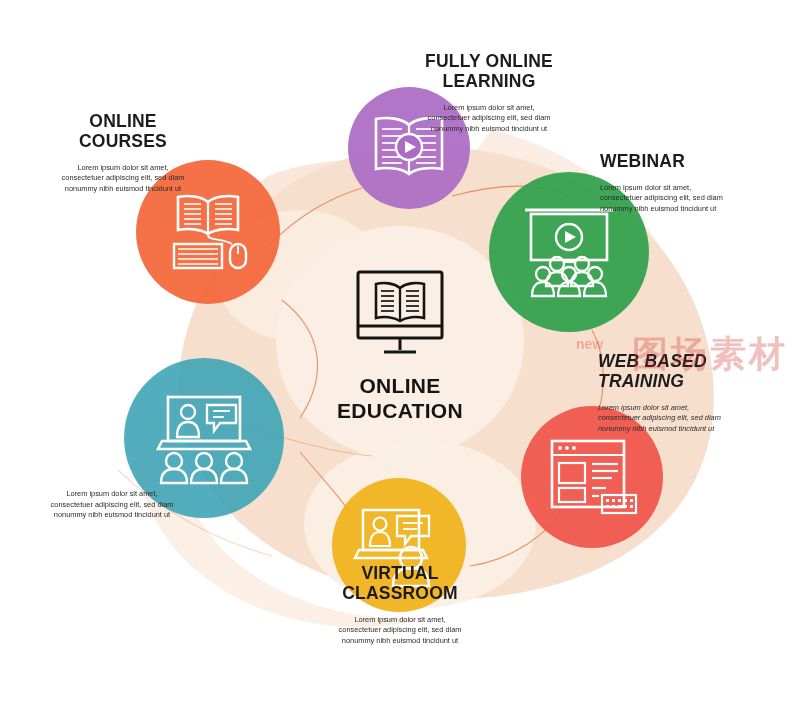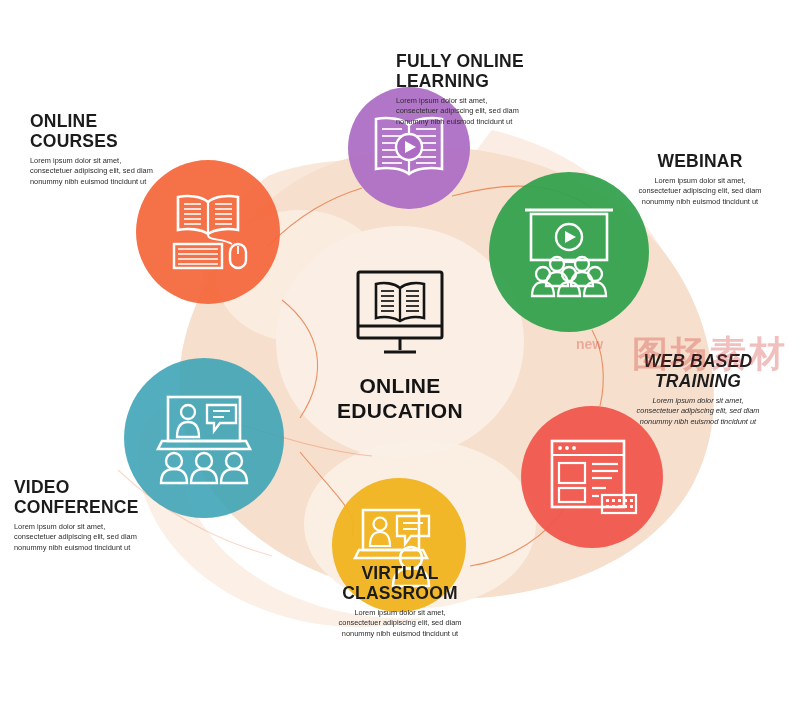--- a/index.html
+++ b/index.html
@@ -21,24 +21,24 @@
 
   .txt{position:absolute;}
   .title{
     font-size:17.5px;font-weight:700;color:#1c1c1c;
     letter-spacing:.2px;line-height:1.13;
     text-transform:uppercase;
     white-space:pre-line;
   }
   .body{
     font-size:7.4px;color:#2b2b2b;line-height:1.42;
-    margin-top:4px;white-space:pre-line;font-weight:400;
-  }
-  .al-r{text-align:left;}
-  .al-l{text-align:center;}
+    margin-top:11px;white-space:pre-line;font-weight:400;
+  }
+  .al-r{text-align:center;}
+  .al-l{text-align:left;}
   .al-c{text-align:center;}
 
   #center-block{
     position:absolute;left:300px;top:268px;width:200px;
     text-align:center;
   }
   #center-title{
     font-size:21px;font-weight:700;color:#141414;
     line-height:1.18;letter-spacing:.3px;margin-top:8px;
     white-space:pre-line;
@@ -291,22 +291,20 @@
         <circle cx="22" cy="70" r="8"></circle>
         <path d="M9 92 C9 82 14 78 22 78 C30 78 35 82 35 92 Z"></path>
         <circle cx="52" cy="70" r="8"></circle>
         <path d="M39 92 C39 82 44 78 52 78 C60 78 65 82 65 92 Z"></path>
         <circle cx="82" cy="70" r="8"></circle>
         <path d="M69 92 C69 82 74 78 82 78 C90 78 95 82 95 92 Z"></path>
       </g>
     </svg>
   </div>
   <div class="txt al-r" style="left:14px;top:478px;width:196px;">
-    <div class="title">VIDEO
-CONFERENCE</div>
     <div class="body">Lorem ipsum dolor sit amet,
 consectetuer adipiscing elit, sed diam
 nonummy nibh euismod tincidunt ut</div>
   </div>
 
   <div class="wm" style="left:576px;top:336px;font-size:14px;">new</div>
   <div class="wm" style="left:632px;top:330px;font-size:36px;letter-spacing:3px;">图场素材</div>
 
 </div>
 

